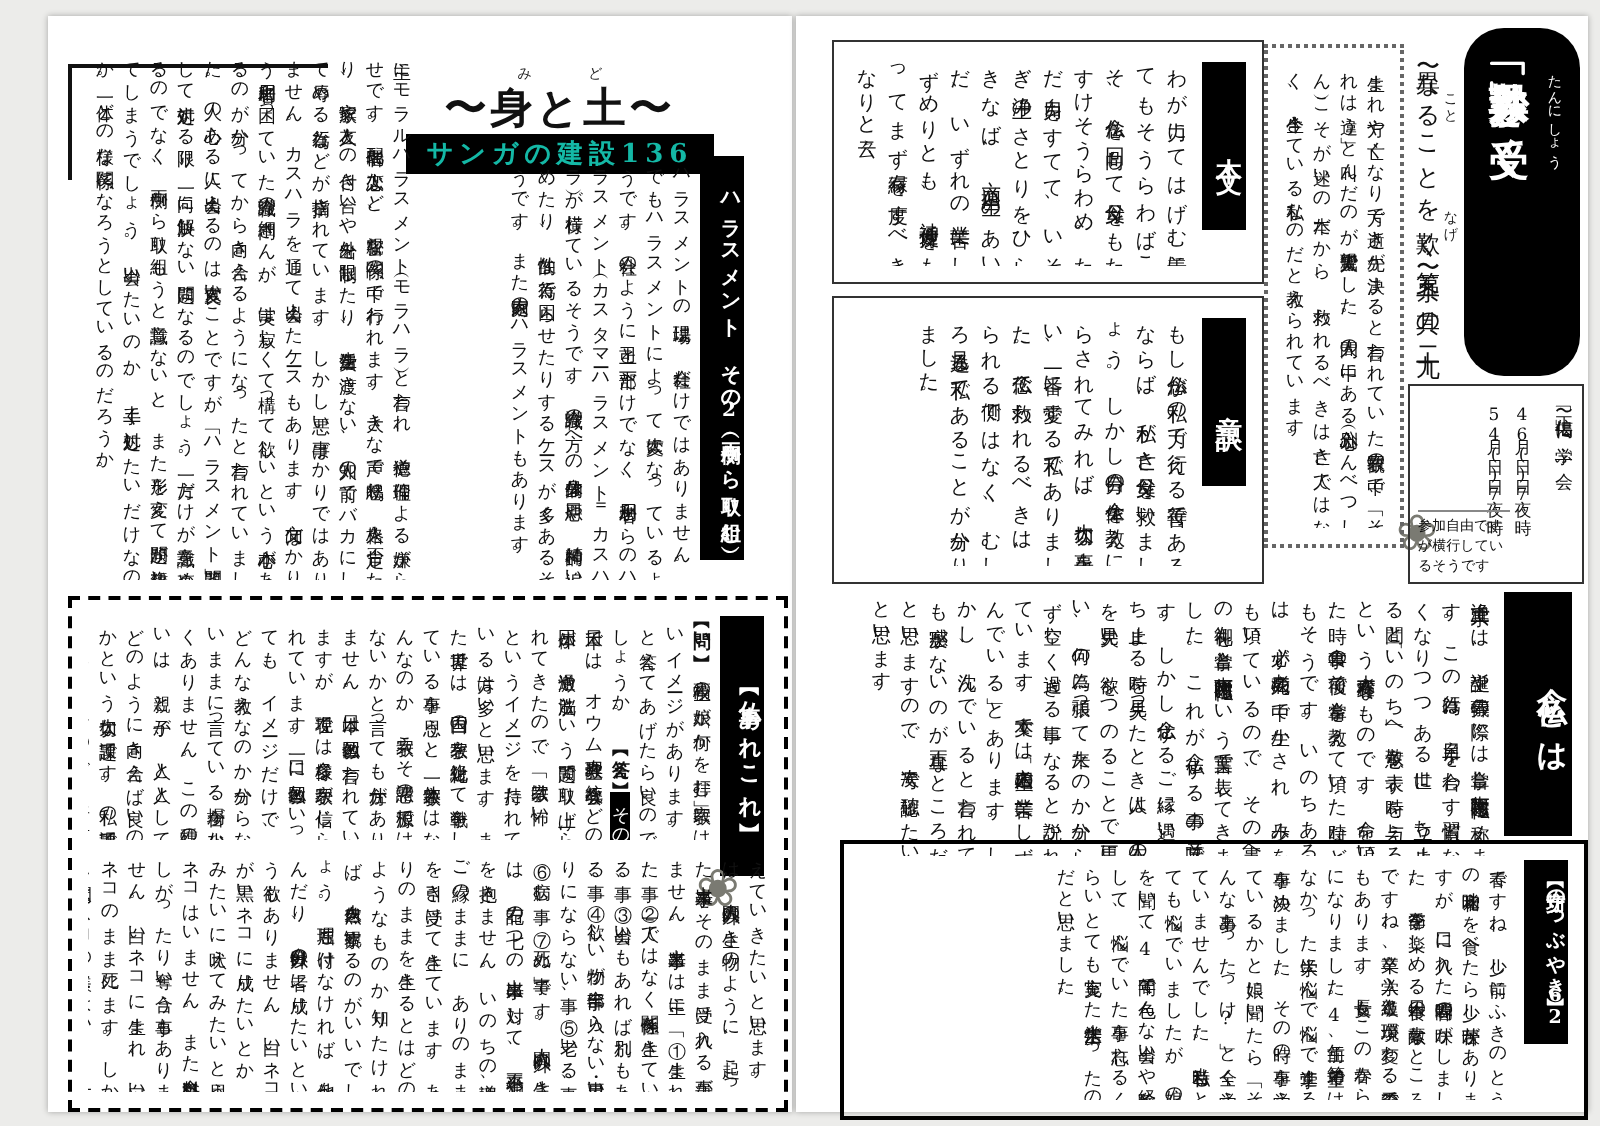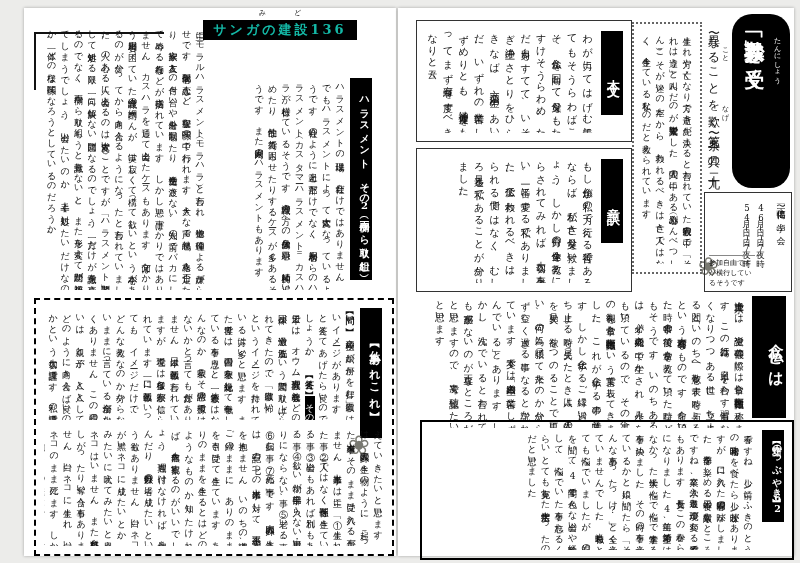--- a/index.html
+++ b/index.html
@@ -16,21 +16,21 @@
   .v{writing-mode:vertical-rl;text-orientation:upright;overflow:hidden;}
   .body-text{font-size:9px;line-height:1.5;letter-spacing:.5px;text-align:justify;}
   .blackbar{background:#000;color:#fff;}
   .frame{border:1px solid #333;}
   .chip{background:#000;color:#fff;padding:1px 0;}
   .furi{font-size:7px;letter-spacing:0;color:#222;}
   .flower{color:#7a7a72;line-height:1;}
   
   .l-bracket-h{left:10px;top:24px;width:130px;height:2px;background:#111;}
   .l-bracket-v{left:10px;top:24px;width:2px;height:58px;background:#111;}
-  .title-block{left:168px;top:0;width:176px;text-align:center;}
+  .title-block{left:168px;top:24px;width:176px;text-align:center;}
   .main-title{font-size:21px;font-weight:bold;letter-spacing:2px;line-height:1.1;}
   .series-band{display:inline-block;background:#000;color:#14b8a6;font-size:13px;
     font-weight:bold;letter-spacing:3px;padding:1px 10px;margin-top:2px;}
   .sidebar-label{left:326px;top:70px;width:20px;height:190px;
     font-size:10px;font-weight:bold;letter-spacing:1px;padding:6px 1px;text-align:center;}
   .lbodyA{left:186px;top:70px;width:136px;height:212px;}
   .lbodyB{left:10px;top:16px;width:172px;height:266px;}
   .dash-box{left:10px;top:290px;width:356px;height:254px;border:2px dashed #000;}
   .butsuji-label{left:324px;top:8px;width:20px;height:122px;
     font-size:11px;font-weight:bold;letter-spacing:2px;padding:4px 1px;text-align:center;}
@@ -71,20 +71,21 @@
 <div class="page" id="page-left">
 
   <div class="abs l-bracket-h"></div>
   <div class="abs l-bracket-v"></div>
 
   <div class="abs title-block">
     <div style="font-size:7px;letter-spacing:0;">
       <span class="furi" style="margin-right:26px;">み</span>
       <span class="furi">ど</span>
     </div>
+    <div class="main-title">〜身と土〜</div>
     <div class="series-band">サンガの建設136</div>
   </div>
 
   <div class="abs v blackbar sidebar-label">ハラスメント　その2（両側から取り組む）</div>
 
   <div class="abs v body-text lbodyA">ハラスメントの現場は、会社だけではありません。介護業界でもハラスメントによって大変になっているようです。会社のように上司と部下だけでなく、利用者からのハラスメント（カスタマーハラスメント＝カスハラ）が横行しているそうです。介護職の方への身体的な悪口や、精神的に追い詰めたり、性的な行為で困らせたりするケースが多くあるそうです。また家庭内のハラスメントもあります。</div>
 
   <div class="abs v body-text lbodyB">主にモラルハラスメント（モラハラ）と言われ、道徳や倫理による嫌がらせです。配偶者や恋人など、親密な関係の中で行われます。大きな声で怒鳴り、人格を否定したり、家族や友人との付き合いや外出を制限したり、生活費を渡さない、知人の前でバカにして辱める行為などが指摘されています。しかし悪い事ばかりではありません。カスハラを通して出会えたケースもあります。文句ばかり言う利用者に困っていた介護職の細門さんが、実は寂しくて構って欲しいという本心があるのが分かってから向き合えるようになったと言われていました。人の心ある人に出会えるのは大変良いことですが、「ハラスメント問題」として対処する限り、一向に解決しない問題になるのでしょう。一方だけが意識を高めるのでなく、両側から取り組もうと意識しないと、また形を変えて問題が複雑化してしまうでしょう。出会いたいのか、上手く対処したいだけなのか。一体どの様な関係になろうとしているのだろうか。</div>
 
   <div class="abs dash-box">

